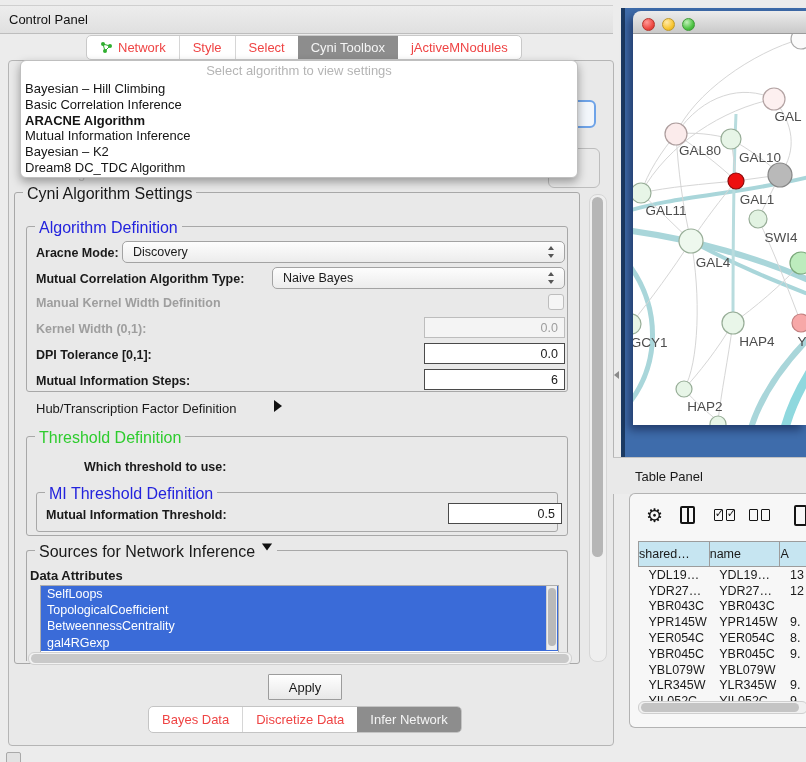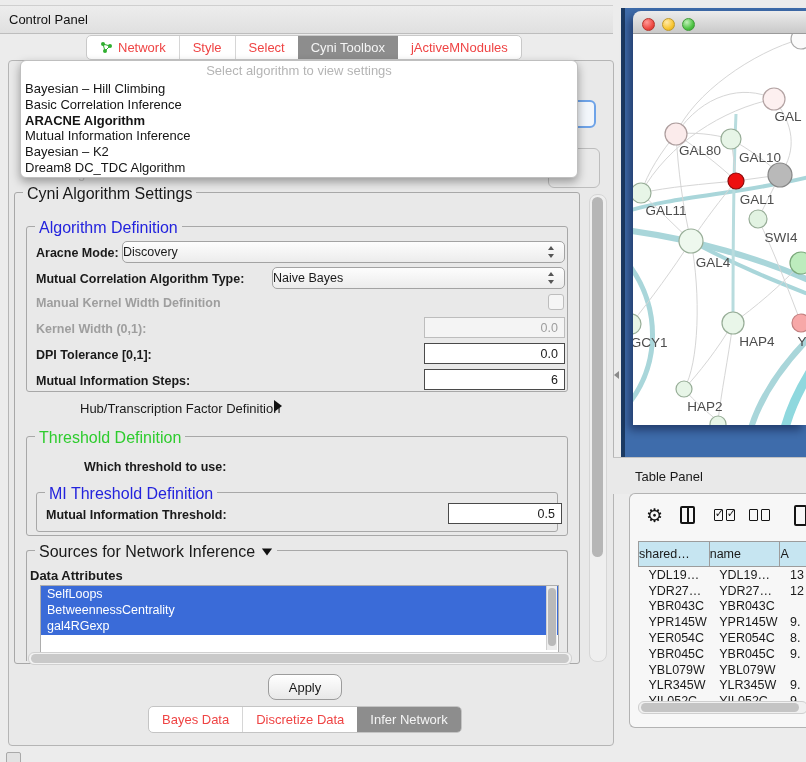--- a/index.html
+++ b/index.html
@@ -44,21 +44,21 @@
   
   .group{border:1px solid #a8a8a8;border-radius:3px;}
   .legend{position:absolute;top:-8px;left:8px;background:#e9e9e9;padding:0 4px;font-size:16px;white-space:nowrap;}
   .legend.blue{color:#2323dd;}
   .legend.green{color:#2ecc2e;}
 
   .lbl{font-size:12.5px;font-weight:bold;white-space:nowrap;}
   .lbl.dis{color:#9e9e9e;}
 
   .combo{background:linear-gradient(#fdfdfd,#ececec);border:1px solid #a3a3a3;border-radius:5px;
-     height:22px;display:flex;align-items:center;font-size:12.5px;box-sizing:border-box;}
+     height:22px;display:flex;align-items:center;font-size:12.5px;padding-left:10px;box-sizing:border-box;}
   .spin{position:absolute;right:9px;top:50%;transform:translateY(-50%);width:7px;height:12px;}
   .spin:before,.spin:after{content:"";position:absolute;left:0;border-left:3.5px solid transparent;
      border-right:3.5px solid transparent;}
   .spin:before{top:0;border-bottom:4.5px solid #555;}
   .spin:after{bottom:0;border-top:4.5px solid #555;}
 
   .field{border:1px solid #9b9b9b;background:#fff;height:21px;box-sizing:border-box;font-size:12.5px;
      display:flex;align-items:center;justify-content:flex-end;padding-right:6px;}
   .field.dis{background:#f4f4f4;color:#9e9e9e;border-color:#bdbdbd;}
   .field.strong{border:1.5px solid #4a4a4a;}
@@ -71,21 +71,21 @@
      border-top:8px solid #111;display:inline-block;}
 
   .attr-list{background:#fff;border:1px solid #adadad;overflow:hidden;}
   .attr-item{height:16.2px;line-height:16.2px;background:#3a6bd8;color:#fff;font-size:12.5px;padding-left:6px;}
   .vsb{position:absolute;background:#ededed;border-left:1px solid #d0d0d0;}
   .vsb .thumb{position:absolute;left:1px;right:1px;background:#b9b9b9;border-radius:5px;}
   .hscroll{background:#f2f2f2;border:1px solid #d0d0d0;border-radius:6px;}
   .hscroll .thumb{position:absolute;top:1px;bottom:1px;left:2px;right:2px;background:#c9c9c9;border-radius:5px;}
 
   .apply-btn{left:268px;top:674px;width:72px;height:24px;background:linear-gradient(#ffffff,#e8e8e8);
-     border:1px solid #9c9c9c;border-radius:8px;font-size:13px;display:flex;align-items:center;
+     border:1px solid #9c9c9c;border-radius:1px;font-size:13px;display:flex;align-items:center;
      justify-content:center;z-index:3;}
 
   .bottom-tabbar{left:148px;top:706px;height:25px;background:#fff;border:1px solid #c4c4c4;
      border-radius:5px;display:flex;overflow:hidden;z-index:3;}
 
   .sash-arrow{left:614px;top:371px;width:0;height:0;border-top:4px solid transparent;
      border-bottom:4px solid transparent;border-right:5px solid #8a8a8a;}
   .mini-sq{left:6px;top:752px;width:13px;height:10px;border:1.5px solid #a9a9a9;background:#e2e2e2;border-radius:2px;}
 
   
@@ -196,42 +196,43 @@
   </div>
   <div class="abs lbl dis" style="left:36px;top:296px;">Manual Kernel Width Definition</div>
   <div class="abs checkbox" style="left:548px;top:294px;"></div>
   <div class="abs lbl dis" style="left:36px;top:322px;">Kernel Width (0,1):</div>
   <div class="abs field dis" style="left:424px;top:317px;width:141px;">0.0</div>
   <div class="abs lbl" style="left:36px;top:348px;">DPI Tolerance [0,1]:</div>
   <div class="abs field strong" style="left:424px;top:343px;width:141px;">0.0</div>
   <div class="abs lbl" style="left:36px;top:374px;">Mutual Information Steps:</div>
   <div class="abs field strong" style="left:424px;top:369px;width:141px;">6</div>
 
-  <div class="abs lbl" style="left:36px;top:401px;font-weight:normal;font-size:13px;margin-left:44px;">Hub/Transcription Factor Definition</div>
+  <div class="abs lbl" style="left:36px;top:401px;font-weight:normal;font-size:13px;">Hub/Transcription Factor Definition</div>
   <span class="abs tri-right" style="left:274px;top:400px;"></span>
 
   <div class="abs group" style="left:26px;top:436px;width:540px;height:98px;">
     <span class="legend green">Threshold Definition</span>
   </div>
   <div class="abs lbl" style="left:84px;top:460px;">Which threshold to use:</div>
   <div class="abs group" style="left:36px;top:492px;width:520px;height:38px;">
     <span class="legend blue">MI Threshold Definition</span>
   </div>
   <div class="abs lbl" style="left:46px;top:508px;">Mutual Information Threshold:</div>
   <div class="abs field strong" style="left:448px;top:503px;width:114px;background:#fff;">0.5</div>
 
   <div class="abs group" style="left:26px;top:550px;width:540px;height:110px;border-bottom:none;border-radius:3px 3px 0 0;">
-    <span class="legend" style="display:flex;align-items:center;gap:6px;">
+    <span class="legend" style="display:flex;align-items:flex-start;gap:6px;">
       <span>Sources for Network Inference</span>
       <span class="tri-down" style="transform:scale(.85);"></span>
     </span>
   </div>
   <div class="abs lbl" style="left:30px;top:568px;font-size:13px;">Data Attributes</div>
   <div class="abs attr-list" id="attrList" style="left:40px;top:585px;width:517px;height:66px;">
       <div class="attr-item">SelfLoops</div>
+      <div class="attr-item">TopologicalCoefficient</div>
       <div class="attr-item">BetweennessCentrality</div>
       <div class="attr-item">gal4RGexp</div>
     </div>
   <div class="abs vsb" style="left:546px;top:586px;width:10px;height:64px;">
     <div class="thumb" style="top:2px;height:58px;"></div>
   </div>
   <div class="abs hscroll" style="left:28px;top:652px;width:542px;height:11px;">
     <div class="thumb"></div>
   </div>
 

